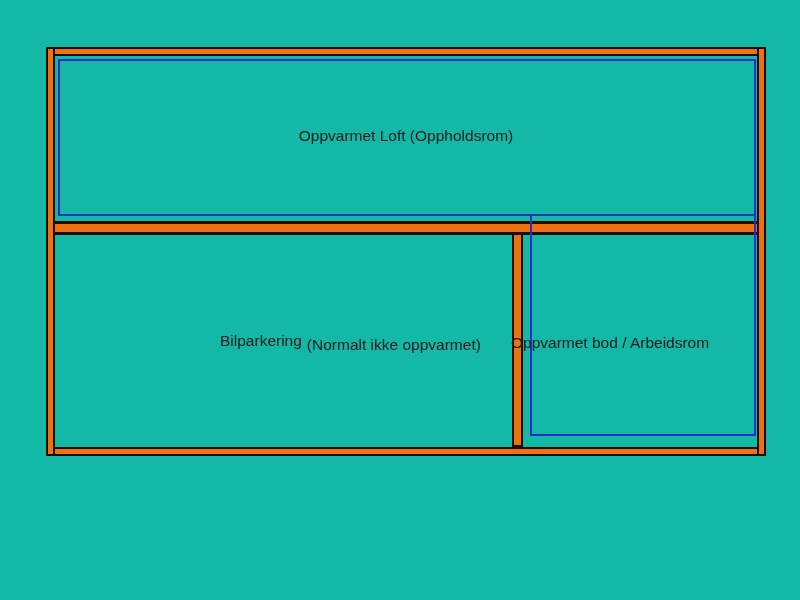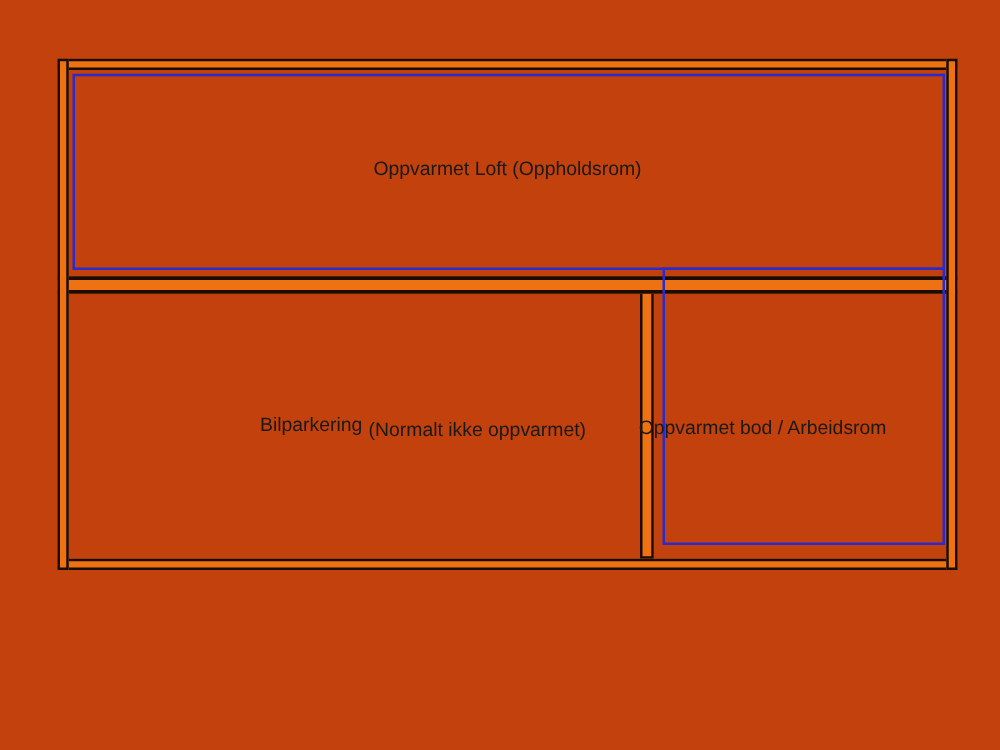--- a/index.html
+++ b/index.html
@@ -4,21 +4,21 @@
 <style>
   html, body {
     margin: 0;
     padding: 0;
     background: #ffffff;
   }
   #canvas {
     position: relative;
     width: 800px;
     height: 600px;
-    background: #c2410c;
+    background: #14b8a6;
     overflow: hidden;
     font-family: "Liberation Sans", sans-serif;
     color: #1a1a1a;
   }
   .wall {
     position: absolute;
     background: #ee7211;
     border: 2px solid #1a0c00;
     box-sizing: border-box;
     z-index: 30;
@@ -51,21 +51,21 @@
     position: absolute;
     font-size: 15.5px;
     line-height: 17px;
     white-space: nowrap;
     z-index: 50;
   }
   .label-loft {
     left: 46px; top: 127px; width: 720px;
     text-align: center;
   }
-  .label-parking { left: 208px; top: 332px; }
+  .label-parking { left: 220px; top: 332px; }
   .label-parking .note {
     position: relative;
     top: 4px;
     margin-left: 5px;
   }
   .label-bod { left: 511px; top: 334px; }
 </style>
 </head>
 <body>
 

